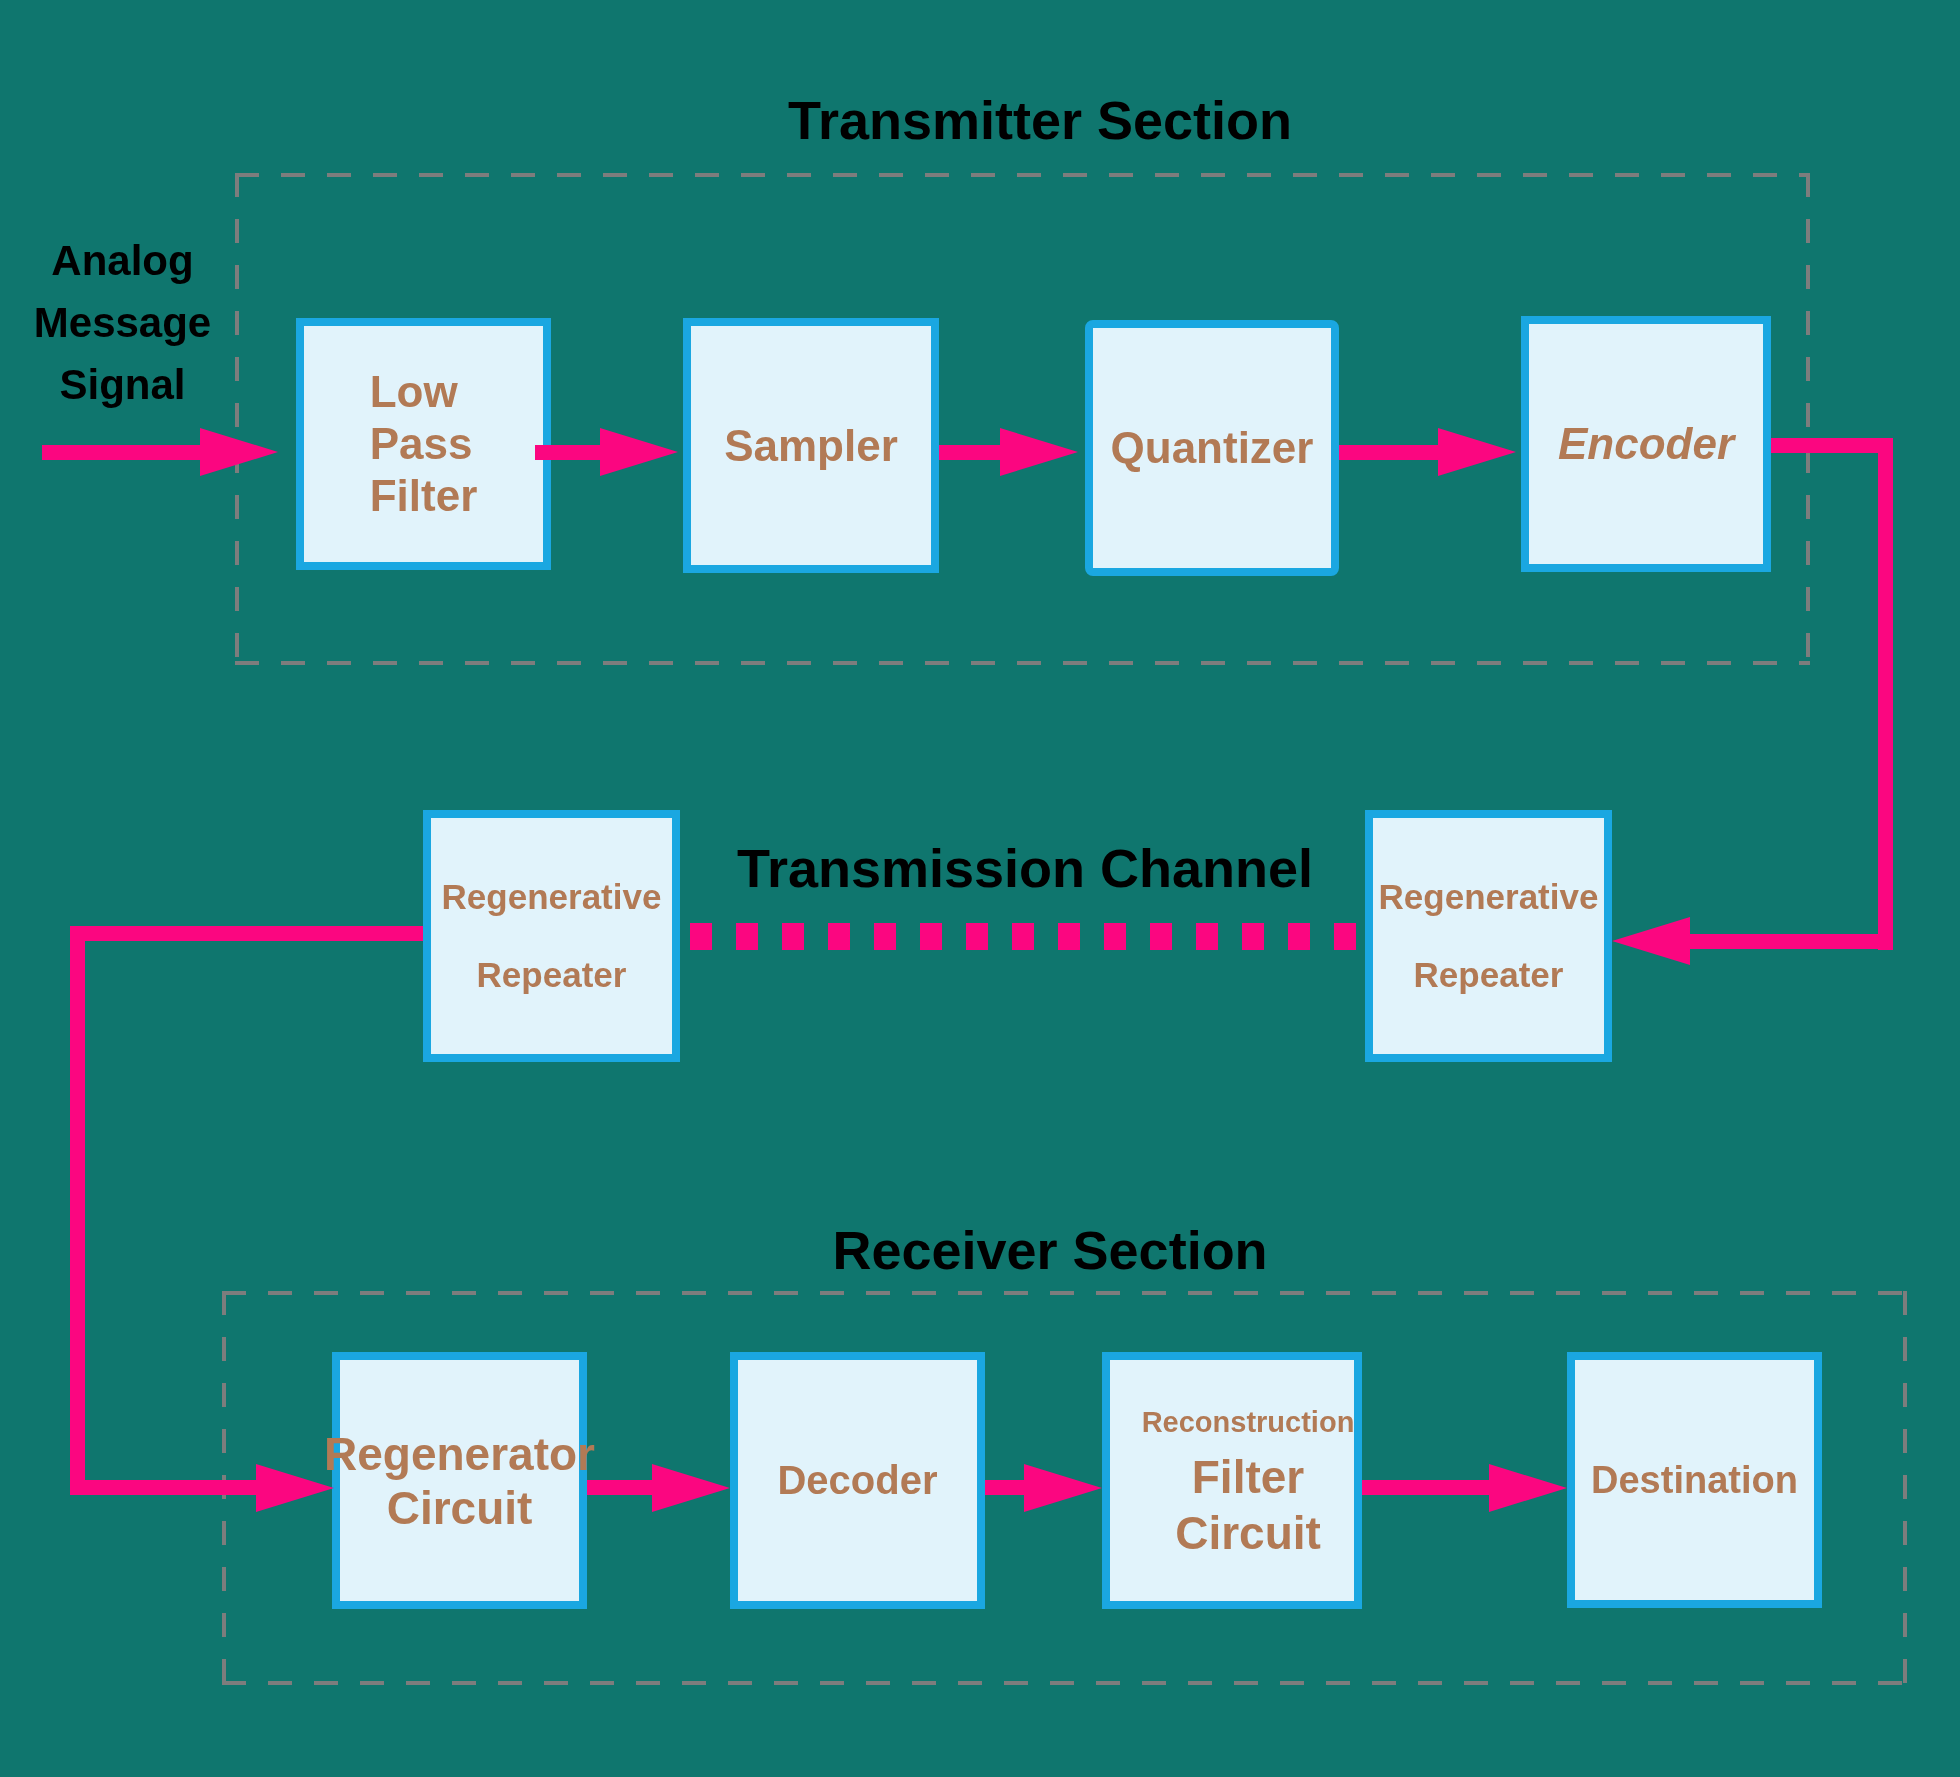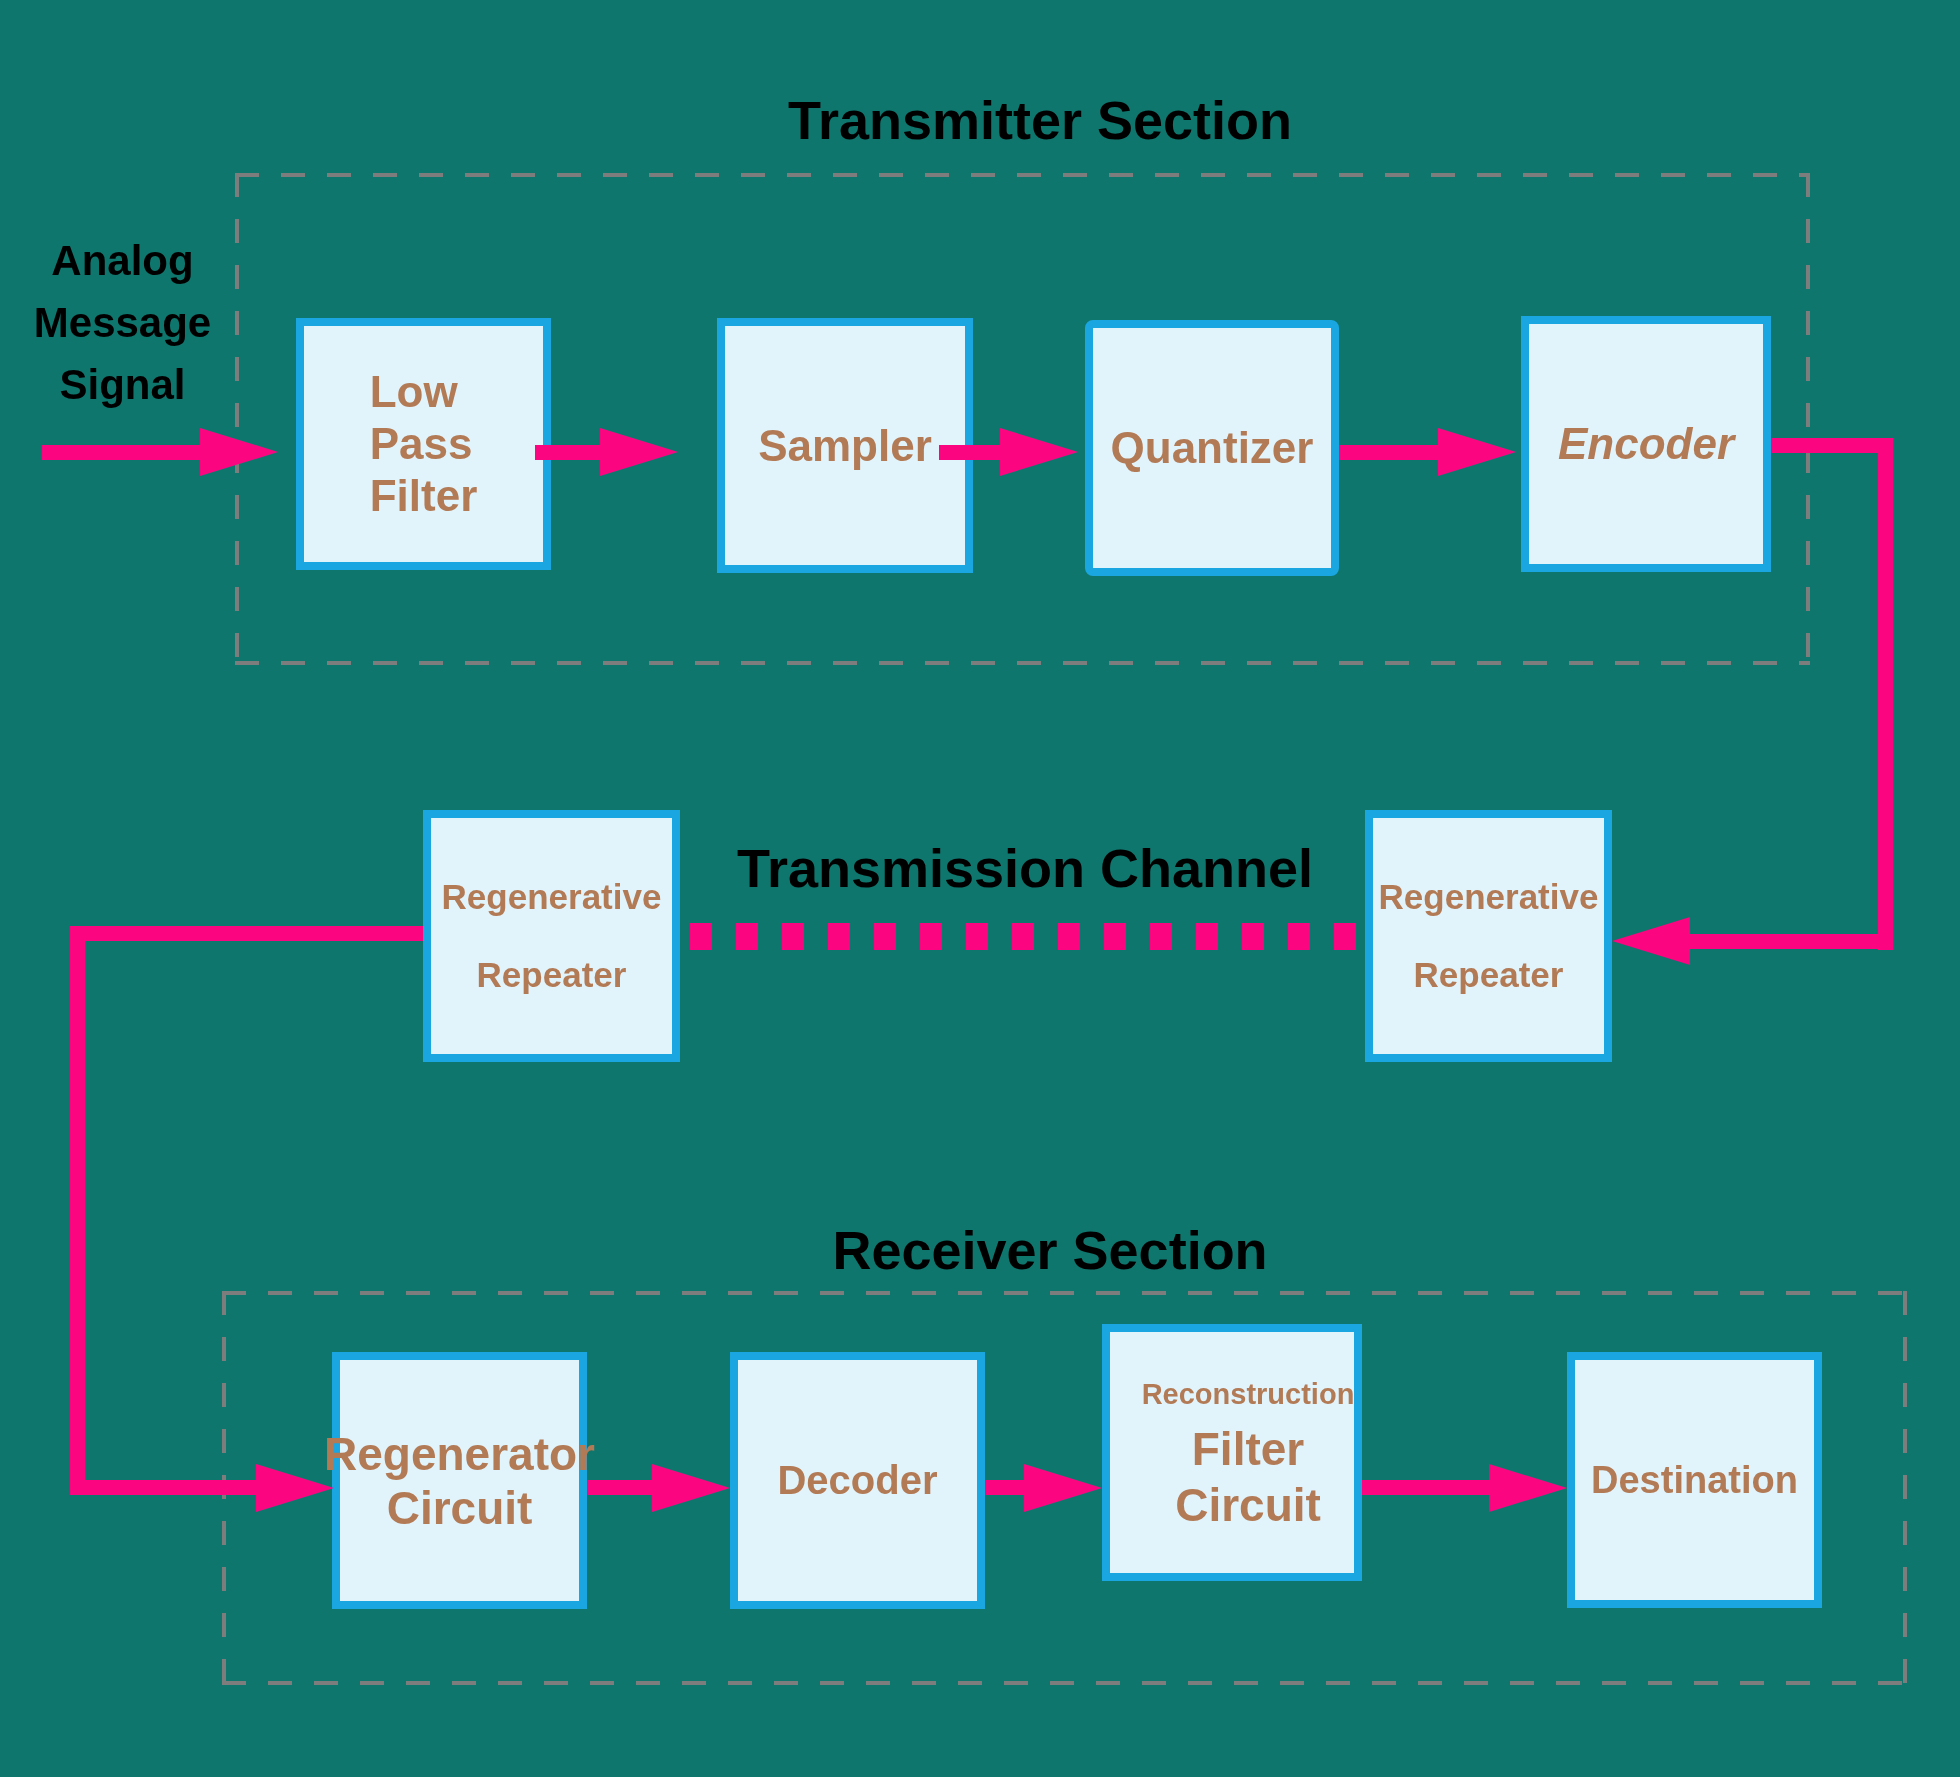--- a/index.html
+++ b/index.html
@@ -80,21 +80,21 @@
     <span>Signal</span>
   </div>
 
   <div class="box" style="left:280px;top:318px;width:255px;height:252px;margin-left:16px;">
     <div class="lbl lbl-lpf">
       <span>Low</span>
       <span>Pass</span>
       <span>Filter</span>
     </div>
   </div>
-  <div class="box" style="left:683px;top:318px;width:256px;height:255px;margin-left:34px;">
+  <div class="box" style="left:683px;top:318px;width:256px;height:255px;">
     <div class="lbl lbl-main">Sampler</div>
   </div>
   <div class="box" style="left:1085px;top:320px;width:254px;height:256px;border-radius:8px;">
     <div class="lbl lbl-main">Quantizer</div>
   </div>
   <div class="box" style="left:1521px;top:316px;width:250px;height:256px;font-style:italic;">
     <div class="lbl lbl-main">Encoder</div>
   </div>
 
   <div class="box" style="left:423px;top:810px;width:257px;height:252px;">
@@ -112,21 +112,21 @@
 
   <div class="box" style="left:332px;top:1352px;width:255px;height:257px;">
     <div class="lbl lbl-regen">
       <span>Regenerator</span>
       <span>Circuit</span>
     </div>
   </div>
   <div class="box" style="left:730px;top:1352px;width:255px;height:257px;">
     <div class="lbl lbl-dec">Decoder</div>
   </div>
-  <div class="box" style="left:1102px;top:1324px;width:260px;height:257px;padding-left:32px;">
+  <div class="box" style="left:1102px;top:1352px;width:260px;height:257px;padding-left:32px;">
     <div class="lbl lbl-recon">
       <span class="ln-sm">Reconstruction</span>
       <span class="ln-lg">Filter</span>
       <span class="ln-lg">Circuit</span>
     </div>
   </div>
   <div class="box" style="left:1567px;top:1352px;width:255px;height:256px;">
     <div class="lbl lbl-dest">Destination</div>
   </div>
 

